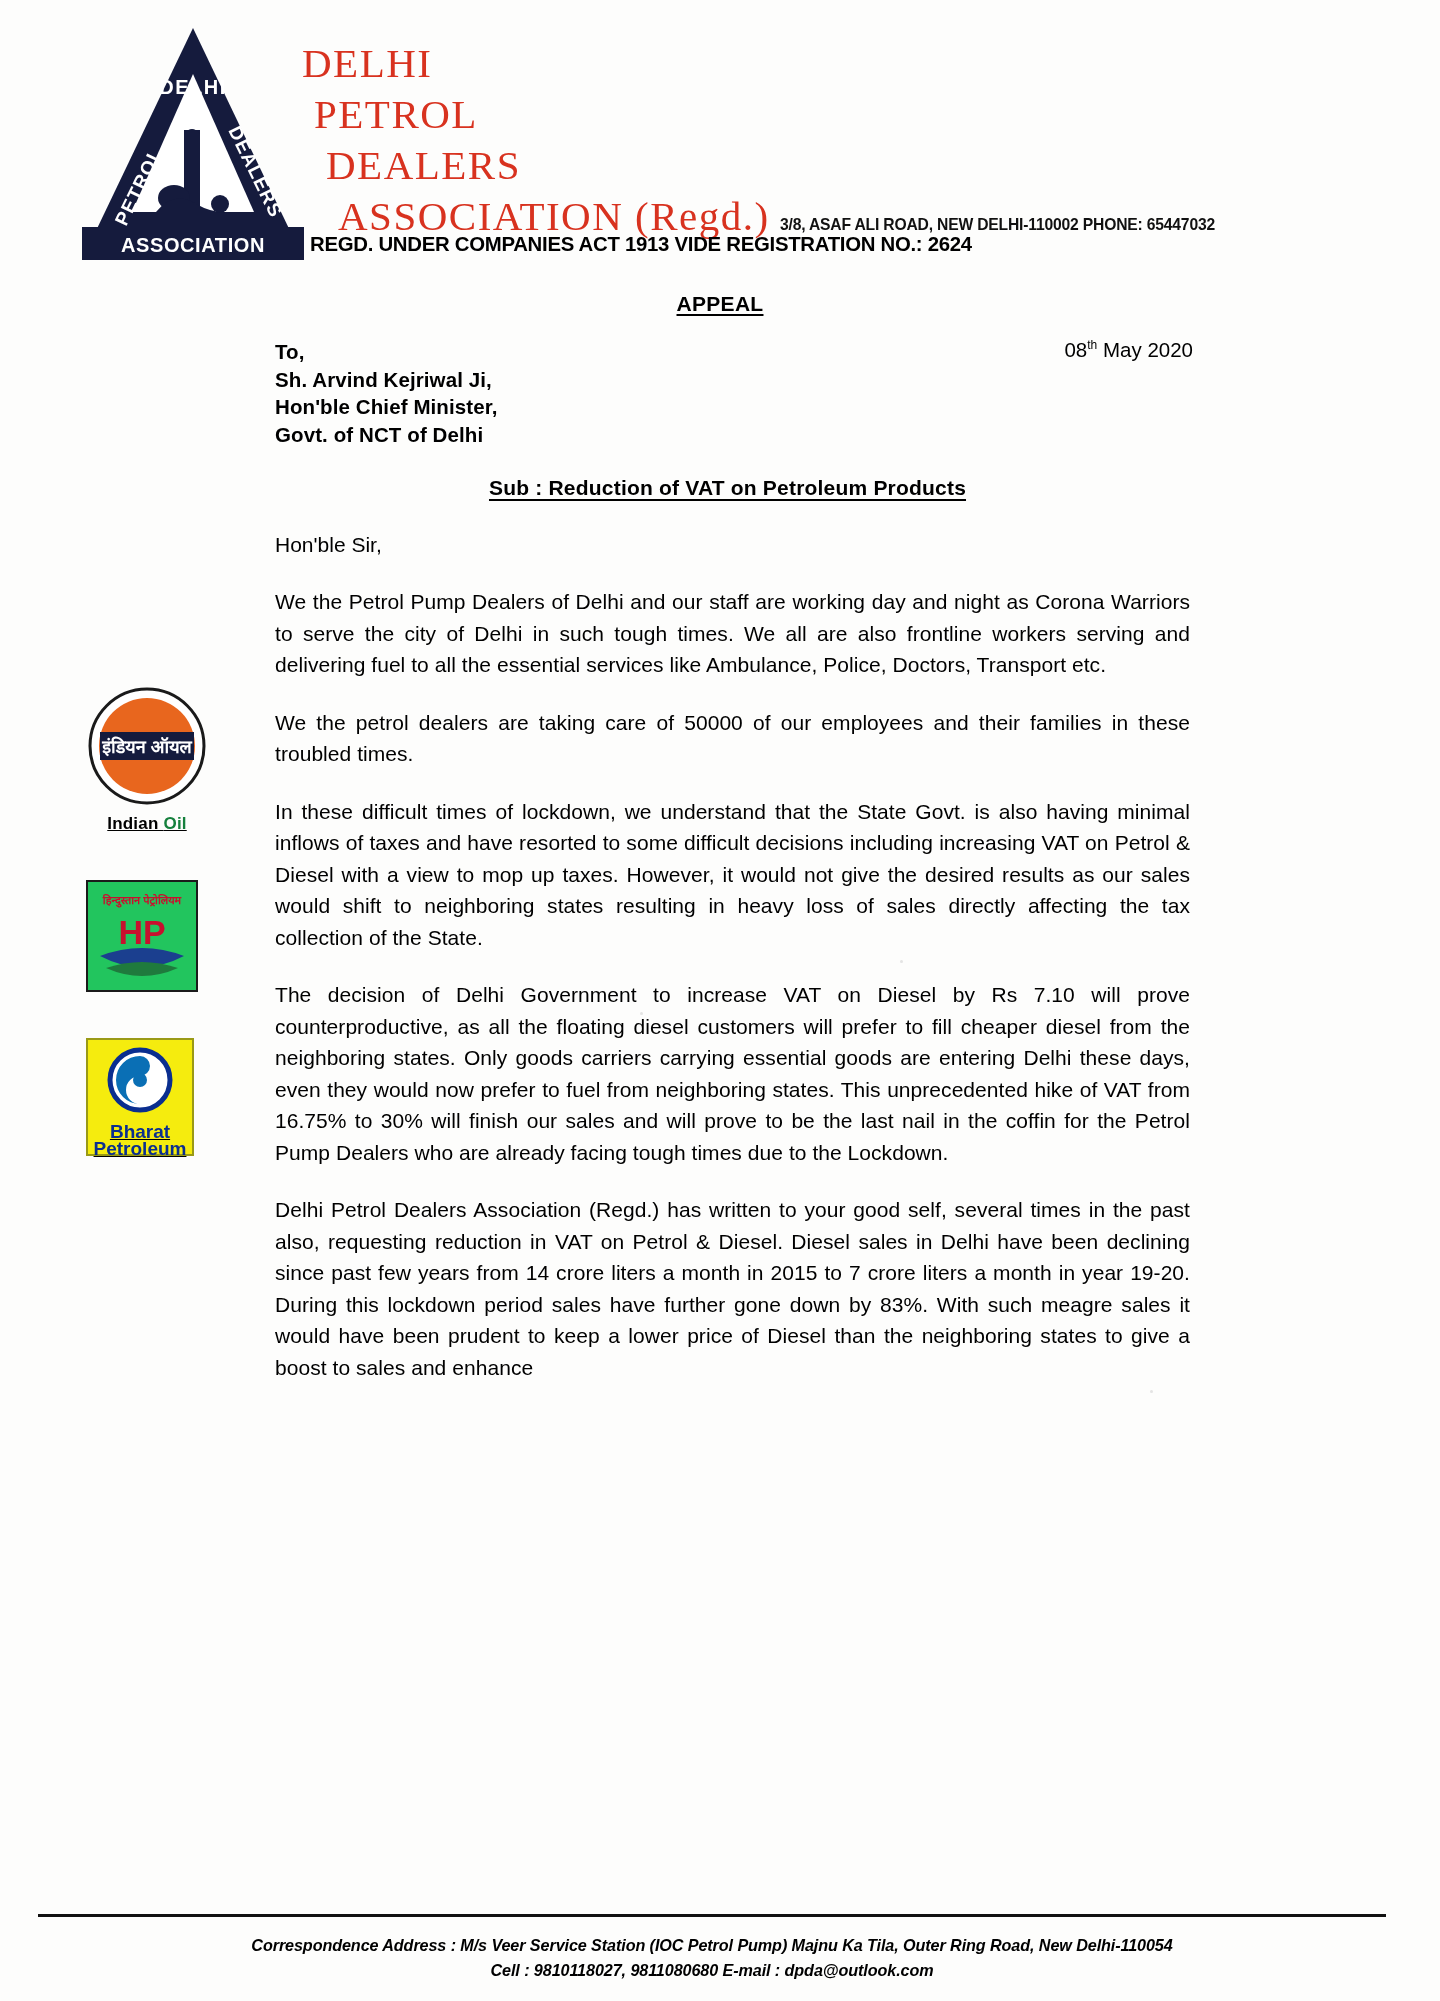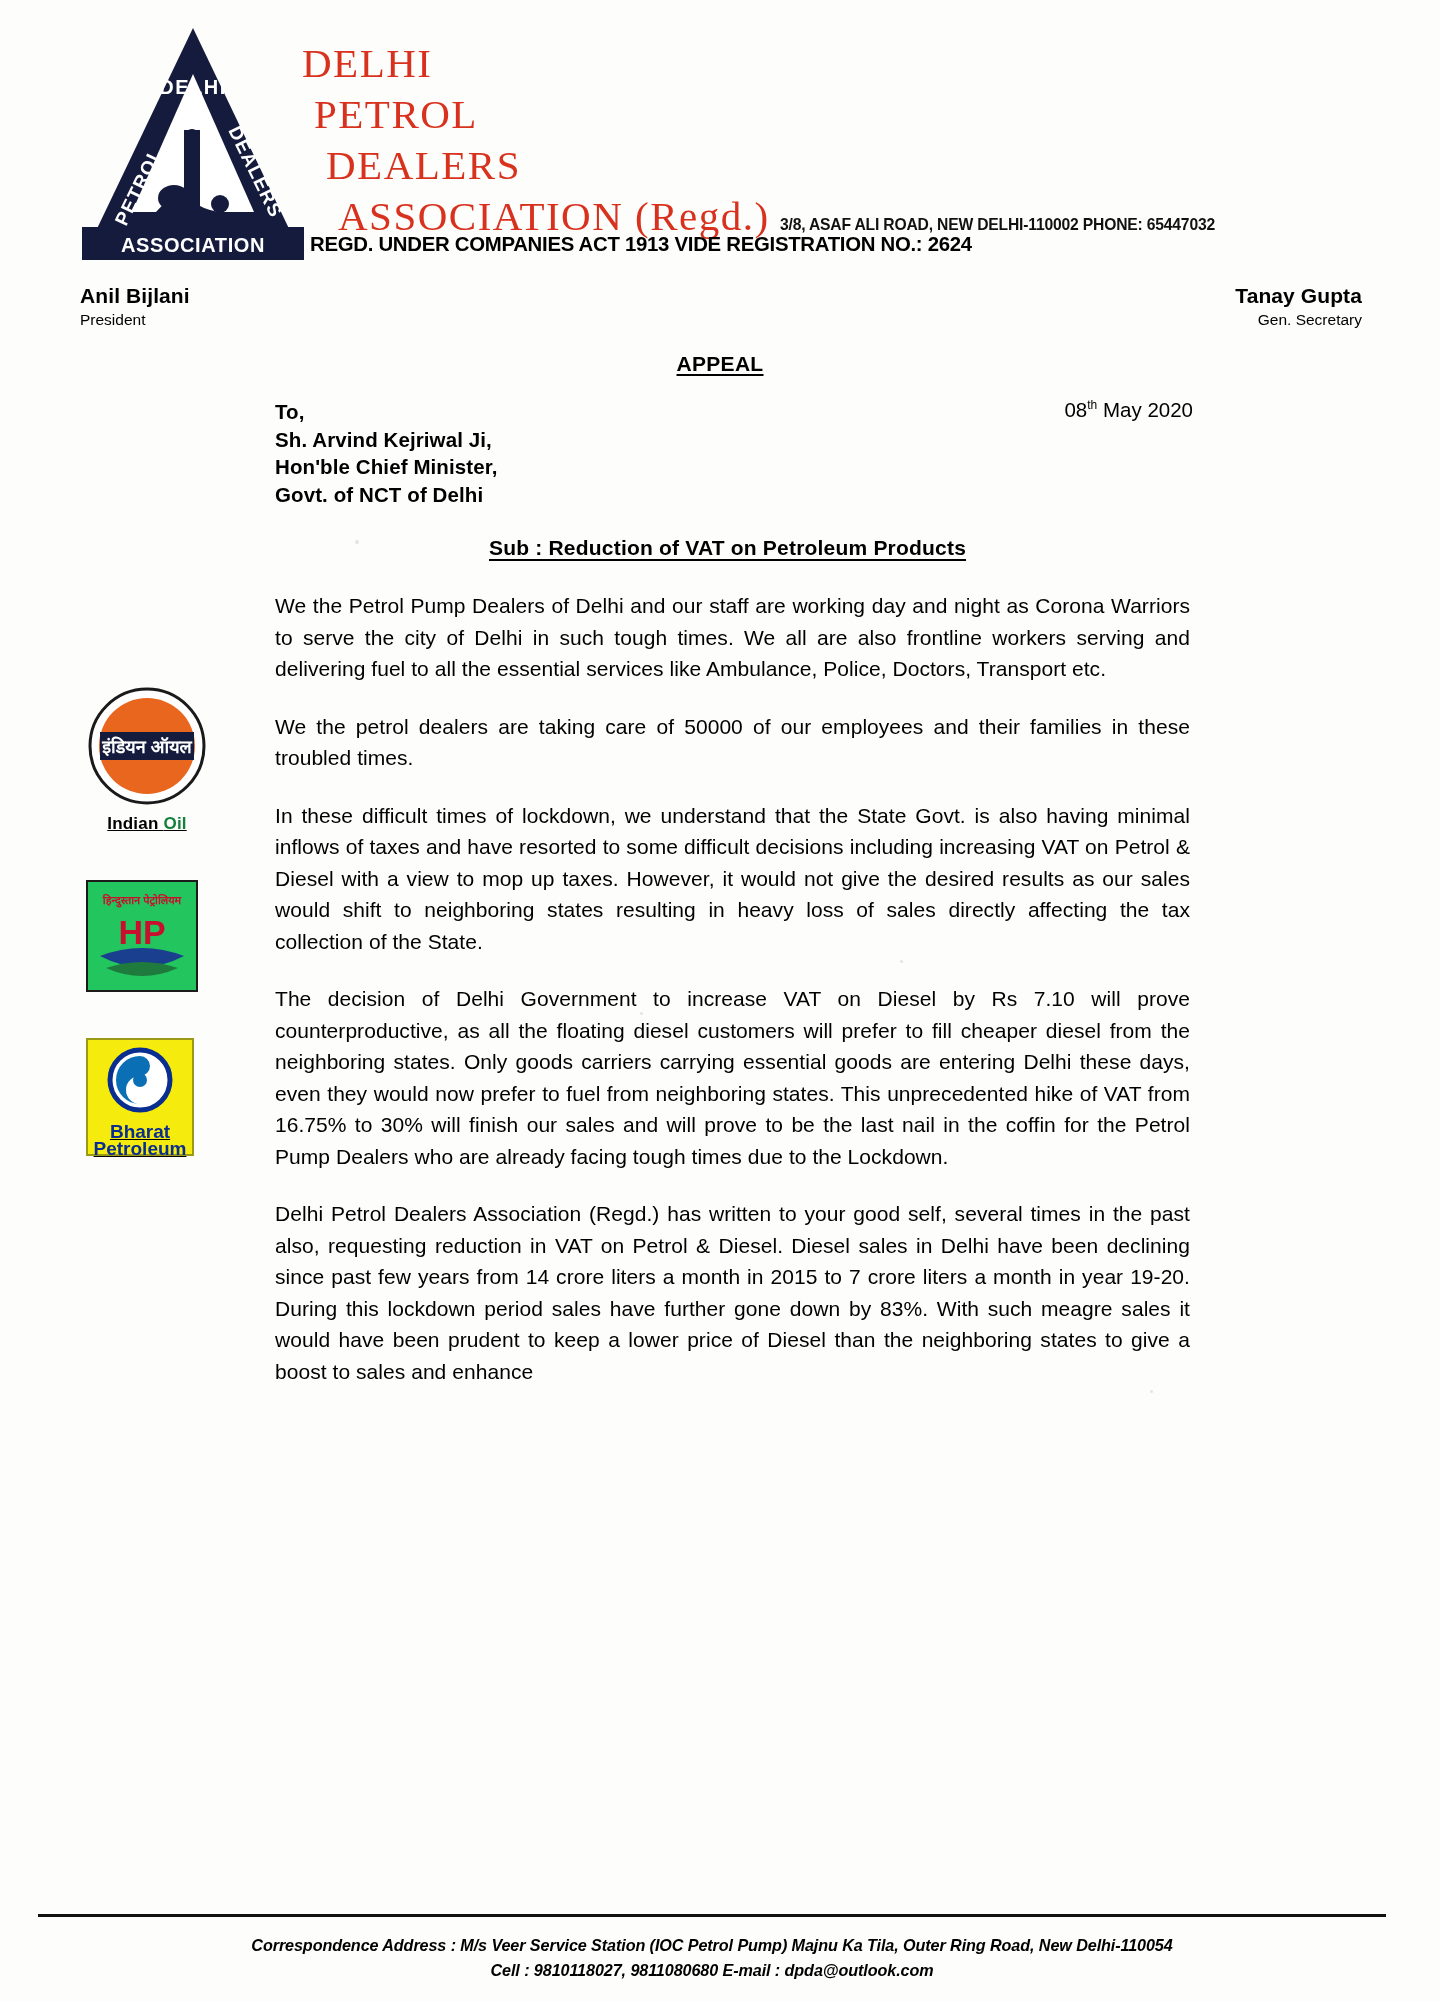--- a/index.html
+++ b/index.html
@@ -285,30 +285,20 @@
       <div class="mast-line l3">DEALERS</div>
       <div class="assoc-row">
         <div class="mast-line l4">ASSOCIATION  (Regd.)</div>
         <div class="assoc-addr">3/8, ASAF ALI ROAD, NEW DELHI-110002 PHONE: 65447032</div>
       </div>
     </div>
 
     <div class="regd-line">REGD. UNDER COMPANIES ACT 1913 VIDE REGISTRATION NO.: 2624</div>
   </div>
 
-  <div class="officers">
-    <div class="officer left">
-      <div class="officer-name">Anil Bijlani</div>
-      <div class="officer-role">President</div>
-    </div>
-    <div class="officer right">
-      <div class="officer-name">Tanay Gupta</div>
-      <div class="officer-role">Gen. Secretary</div>
-    </div>
-  </div>
 
   <div class="appeal-wrap">
     <span class="appeal">APPEAL</span>
   </div>
 
   <div class="side-logos">
 
     <div class="side-logo">
       <div class="iocl-wrap">
         <svg width="120" height="120" viewBox="0 0 120 120" xmlns="http://www.w3.org/2000/svg">
@@ -354,20 +344,21 @@
         <div>Hon'ble Chief Minister,</div>
         <div>Govt. of NCT of Delhi</div>
       </div>
       <div class="date"><span>08</span><sup>th</sup><span> May 2020</span></div>
     </div>
 
     <div class="subject-wrap">
       <span class="subject">Sub : Reduction of VAT on Petroleum Products</span>
     </div>
 
+    <div class="salutation">Hon'ble Sir,</div>
 
     <div class="para">We the Petrol Pump Dealers of Delhi and our staff are working day and night as Corona Warriors to serve the city of Delhi in such tough times. We all are also frontline workers serving and delivering fuel to all the essential services like Ambulance, Police, Doctors, Transport etc.</div>
     <div class="para">We the petrol dealers are taking care of 50000 of our employees and their families in these troubled times.</div>
     <div class="para">In these difficult times of lockdown, we understand that the State Govt. is also having minimal inflows of taxes and have resorted to some difficult decisions including increasing VAT on Petrol &amp; Diesel with a view to mop up taxes. However, it would not give the desired results as our sales would shift to neighboring states resulting in heavy loss of sales directly affecting the tax collection of the State.</div>
     <div class="para">The decision of Delhi Government to increase VAT on Diesel by Rs 7.10 will prove counterproductive, as all the floating diesel customers will prefer to fill cheaper diesel from the neighboring states. Only goods carriers carrying essential goods are entering Delhi these days, even they would now prefer to fuel from neighboring states.  This unprecedented hike of VAT from 16.75% to 30% will finish our sales and will prove to be the last nail in the coffin for the Petrol Pump Dealers who are already facing tough times due to the Lockdown.</div>
     <div class="para">Delhi Petrol Dealers Association (Regd.) has written to your good self, several times in the past also, requesting reduction in VAT on Petrol &amp; Diesel. Diesel sales in Delhi have been declining since past few years from 14 crore liters a month in 2015 to 7 crore liters a month in year 19-20. During this lockdown period sales have further gone down by 83%. With such meagre sales it would have been prudent to keep a lower price of Diesel than the neighboring states to give a boost to sales and enhance</div>
   </div>
 
   <div class="footer">
     <div class="footer-rule"></div>

